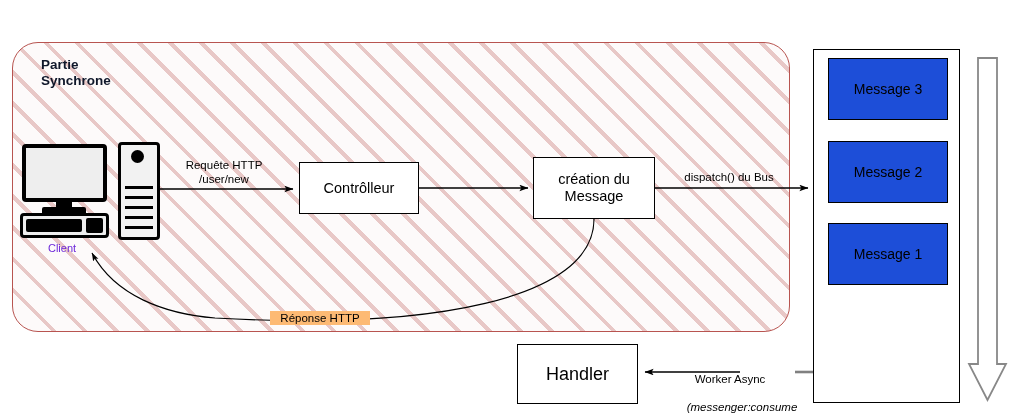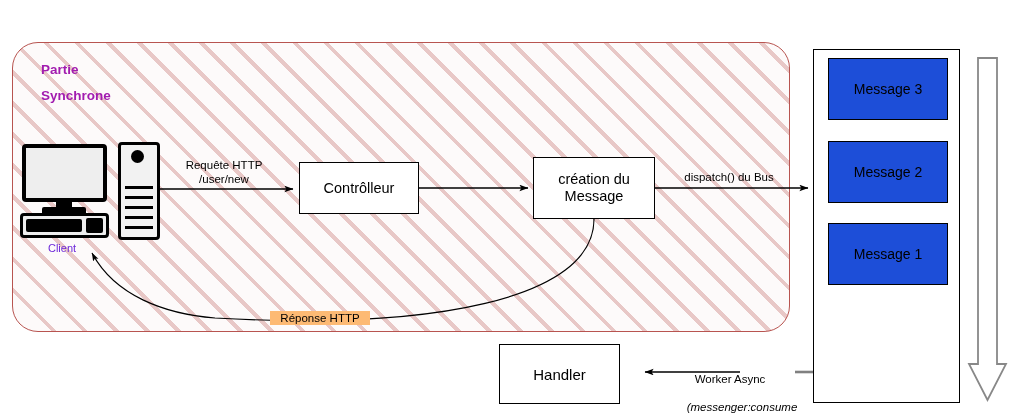--- a/index.html
+++ b/index.html
@@ -37,45 +37,45 @@
         rgba(184, 84, 80, 0.30) 9px,
         rgba(184, 84, 80, 0.00) 9px,
         rgba(184, 84, 80, 0.00) 22px
       );
     box-sizing: border-box;
   }
   #sync-zone-label {
     left: 41px;
     top: 57px;
     width: 150px;
-    color: #a21caf;
+    color: #0f172a;
     font-weight: bold;
     font-size: 13.5px;
-    line-height: 26px;
+    line-height: 16px;
     white-space: pre-line;
   }
 
   
   .box {
     border: 1.6px solid #000000;
     background: #ffffff;
     box-sizing: border-box;
     display: flex;
     align-items: center;
     justify-content: center;
     text-align: center;
     font-size: 14.5px;
     line-height: 17px;
     color: #000000;
     white-space: pre-line;
   }
 
   #controller-box { left: 299px; top: 162px; width: 120px; height: 52px; }
   #message-create-box { left: 533px; top: 157px; width: 122px; height: 62px; }
-  #handler-box { left: 499px; top: 344px; width: 121px; height: 60px; font-size: 15px; }
+  #handler-box { left: 517px; top: 344px; width: 121px; height: 60px; font-size: 18px; }
 
   
   #client-icon { left: 20px; top: 140px; width: 145px; height: 100px; }
   #monitor-frame {
     left: 22px; top: 144px; width: 85px; height: 58px;
     border: 4px solid #000000; border-radius: 4px; background: #eeeeee;
     box-sizing: border-box;
   }
   #monitor-neck { left: 56px; top: 200px; width: 16px; height: 11px; background: #000000; }
   #monitor-base { left: 42px; top: 207px; width: 44px; height: 8px; background: #000000; border-radius: 2px; }

